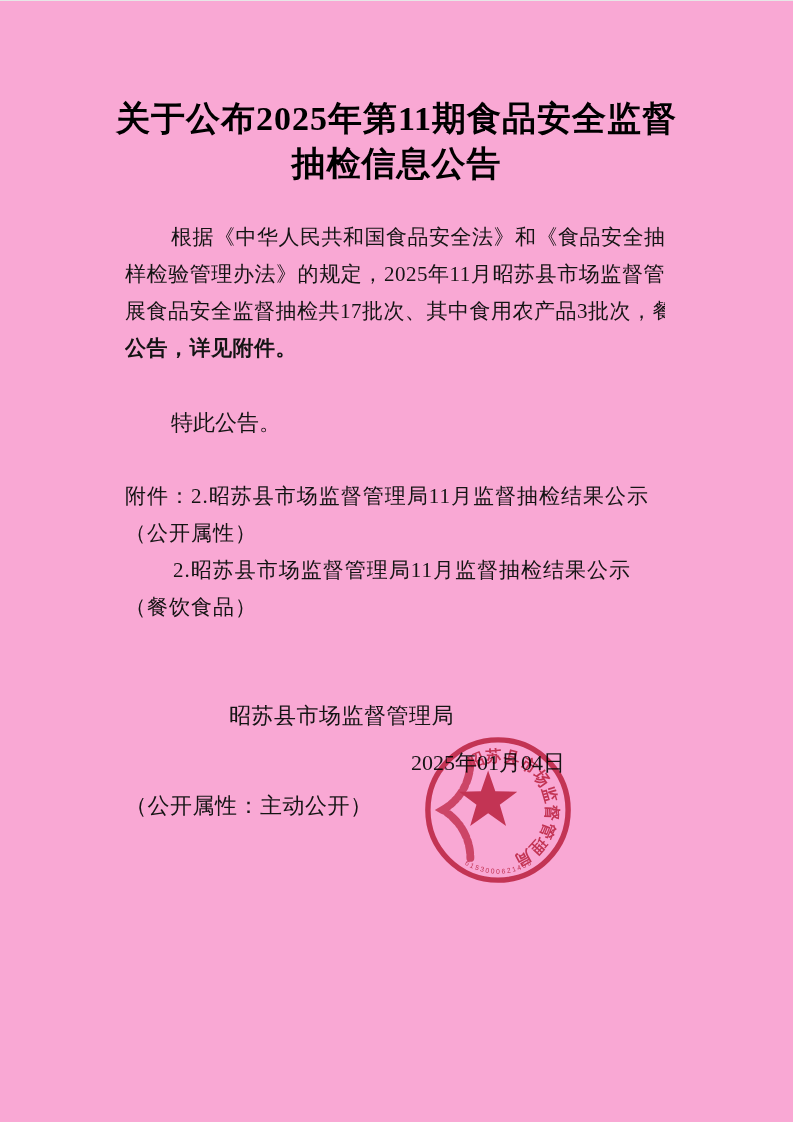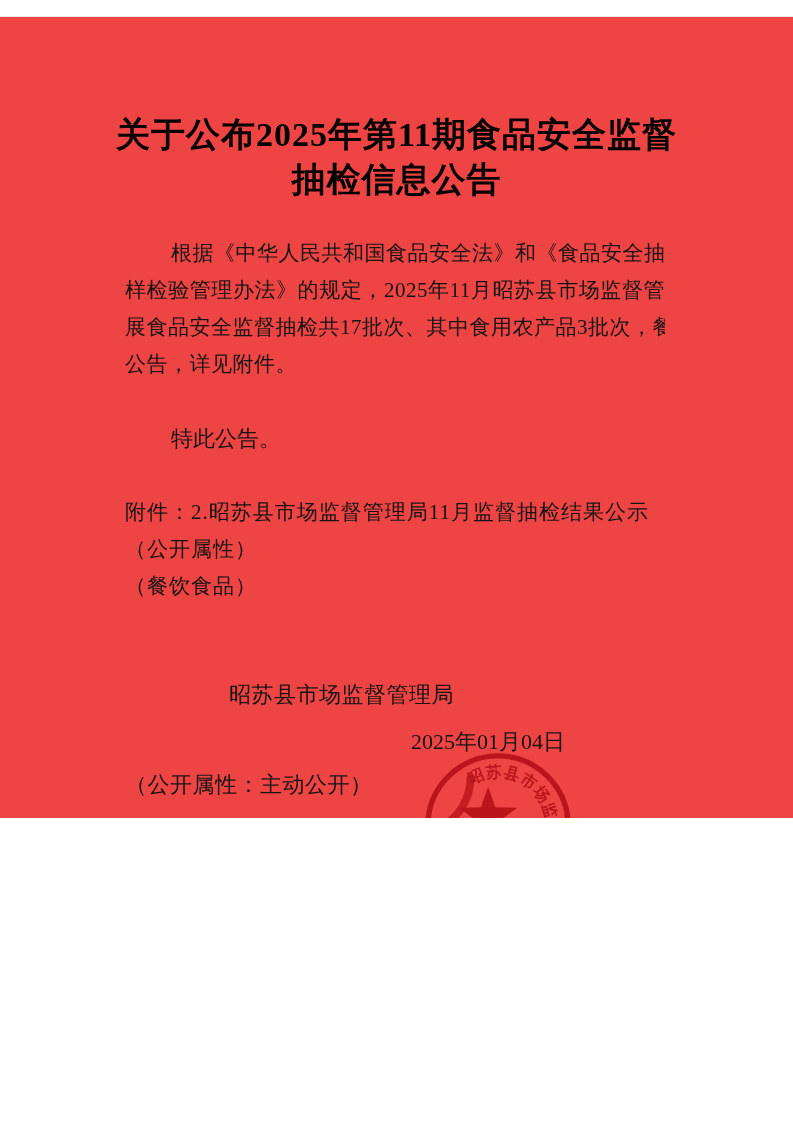--- a/index.html
+++ b/index.html
@@ -1,21 +1,21 @@
 <!DOCTYPE html>
 <html><head>
 <meta charset="utf-8">
 <style>
   * { margin:0; padding:0; box-sizing:border-box; }
   html,body { background:#ffffff; }
   .page {
     position:relative;
-    width:793px; height:802px;
-    margin:16px auto;
-    background:#ef4444;
+    width:793px; height:1122px;
+    margin:0 auto;
+    background:#f9a8d4;
     border-top:1px solid #e7e7e7;
     font-family:"Liberation Serif","DejaVu Serif",serif;
     color:#141414;
     overflow:hidden;
   }
   .title {
     padding-top:95px;
     text-align:center;
     font-size:34px;
     font-weight:700;
@@ -30,21 +30,21 @@
     height:37px;
     line-height:37px;
     font-size:21px;
     letter-spacing:0.5px;
     text-align:justify;
     text-align-last:justify;
     overflow:hidden;
     white-space:nowrap;
   }
   .body-line.first { text-indent:46px; }
-  .body-line.last { text-align:center; text-align-last:left; }
+  .body-line.last { text-align:center; text-align-last:left;font-weight:bold; }
   .proclamation {
     margin-top:37px;
     height:37px; line-height:37px;
     font-size:22px;
     text-indent:46px;
   }
   .attachments { margin-top:37px; }
   .attach-line {
     height:37px; line-height:37px;
     font-size:21px;
@@ -99,20 +99,21 @@
       <div class="body-line">样检验管理办法》的规定，2025年11月昭苏县市场监督管</div>
       <div class="body-line">展食品安全监督抽检共17批次、其中食用农产品3批次，餐</div>
       <div class="body-line last">公告，详见附件。</div>
     </div>
 
     <div class="proclamation">特此公告。</div>
 
     <div class="attachments">
       <div class="attach-line">附件：2.昭苏县市场监督管理局11月监督抽检结果公示</div>
       <div class="attach-line">（公开属性）</div>
+      <div class="attach-line indent2">2.昭苏县市场监督管理局11月监督抽检结果公示</div>
       <div class="attach-line">（餐饮食品）</div>
     </div>
 
     <div class="signature">
       <div class="sig-issuer">昭苏县市场监督管理局</div>
       <div class="sig-date">2025年01月04日</div>
     </div>
 
     <div class="footer">（公开属性：主动公开）</div>
 

